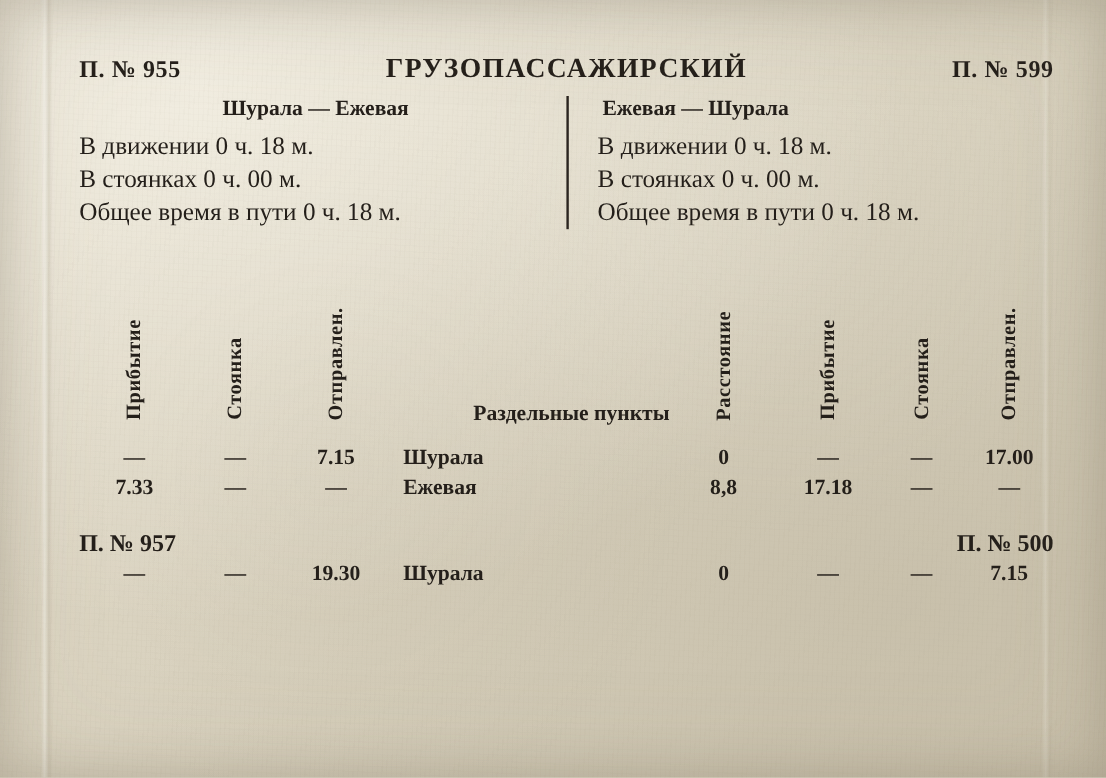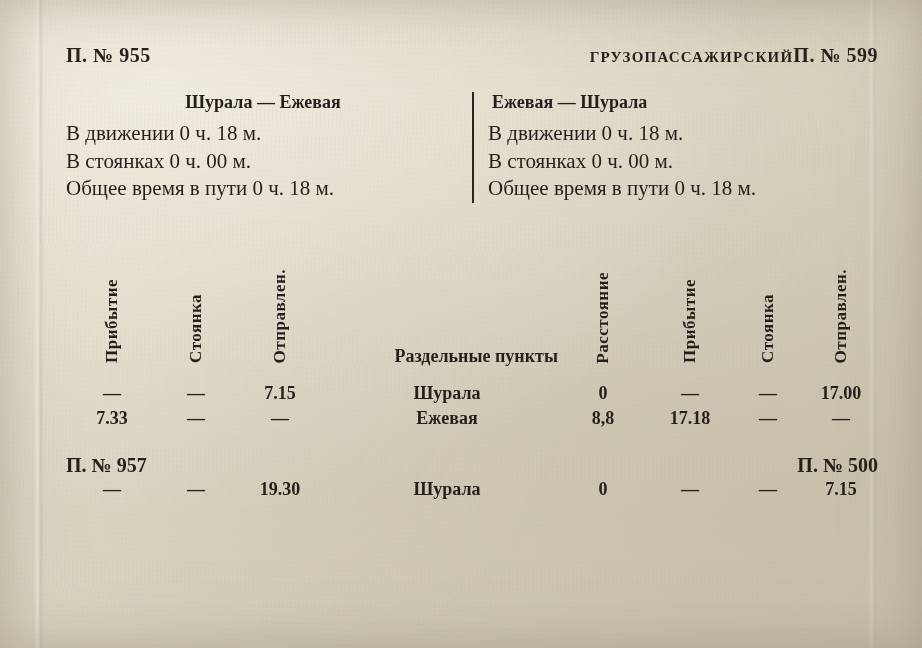--- a/index.html
+++ b/index.html
@@ -65,40 +65,40 @@
     align-items: baseline;
     justify-content: space-between;
     font-weight: bold;
     letter-spacing: 0.5px;
   }
   .train-no {
     font-size: 20px;
     font-weight: bold;
   }
   .doc-title {
-    font-size: 15px;
+    font-size: 23px;
     font-weight: bold;
     letter-spacing: 1.2px;
-    text-align: right;
+    text-align: center;
     flex: 1;
   }
 
   .route-row {
     display: flex;
-    margin-top: 25px;
+    margin-top: 10px;
   }
   .col-left {
     width: 406px;
     box-sizing: border-box;
     padding-right: 12px;
   }
   .col-right {
     width: 406px;
     box-sizing: border-box;
-    padding-left: 14px;
+    padding-left: 24px;
     border-left: 2px solid #2b2520;
   }
   .route-name {
     font-size: 18px;
     font-weight: bold;
     text-align: center;
   }
   .col-right .route-name {
     text-align: left;
     padding-left: 4px;
@@ -149,21 +149,21 @@
     height: 152px;
   }
   .data {
     font-size: 18px;
     font-weight: bold;
     text-align: center;
     height: 25px;
     line-height: 25px;
   }
   .data.stationcell {
-    text-align: center;
+    text-align: left;
     padding-left: 10px;
     margin-top: 20px;
   }
   .spacer-row td { height: 14px; }
 
   .subheader-row td {
     height: 46px;
     vertical-align: middle;
     font-size: 20px;
     font-weight: bold;

